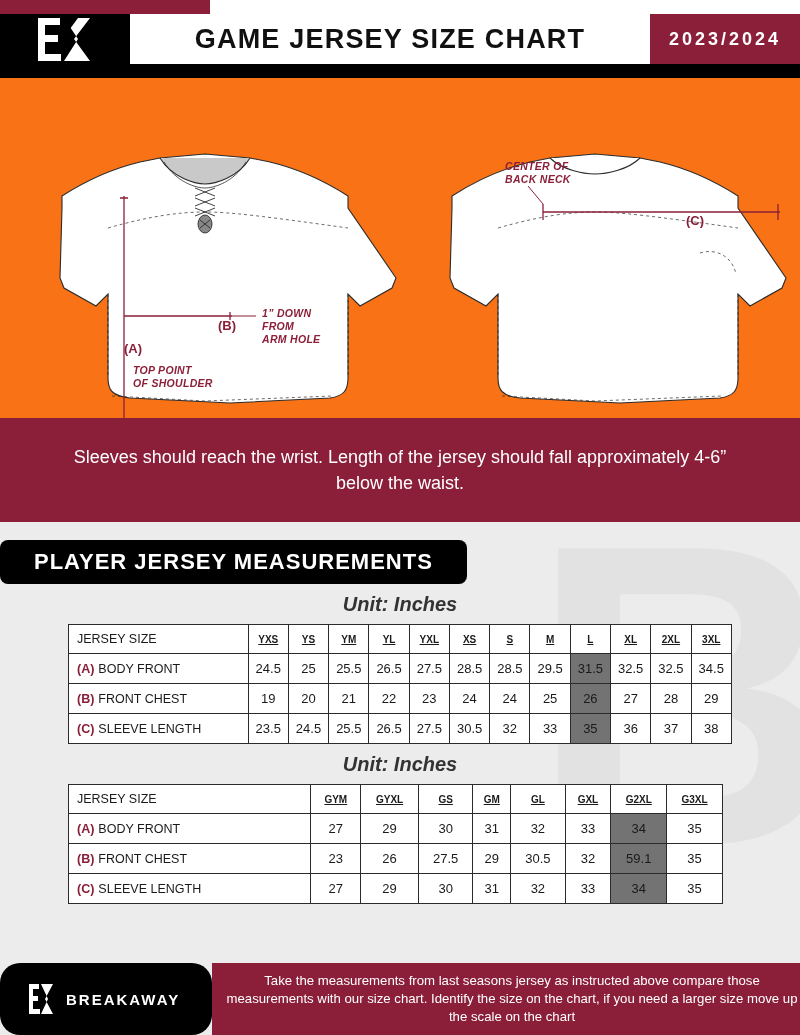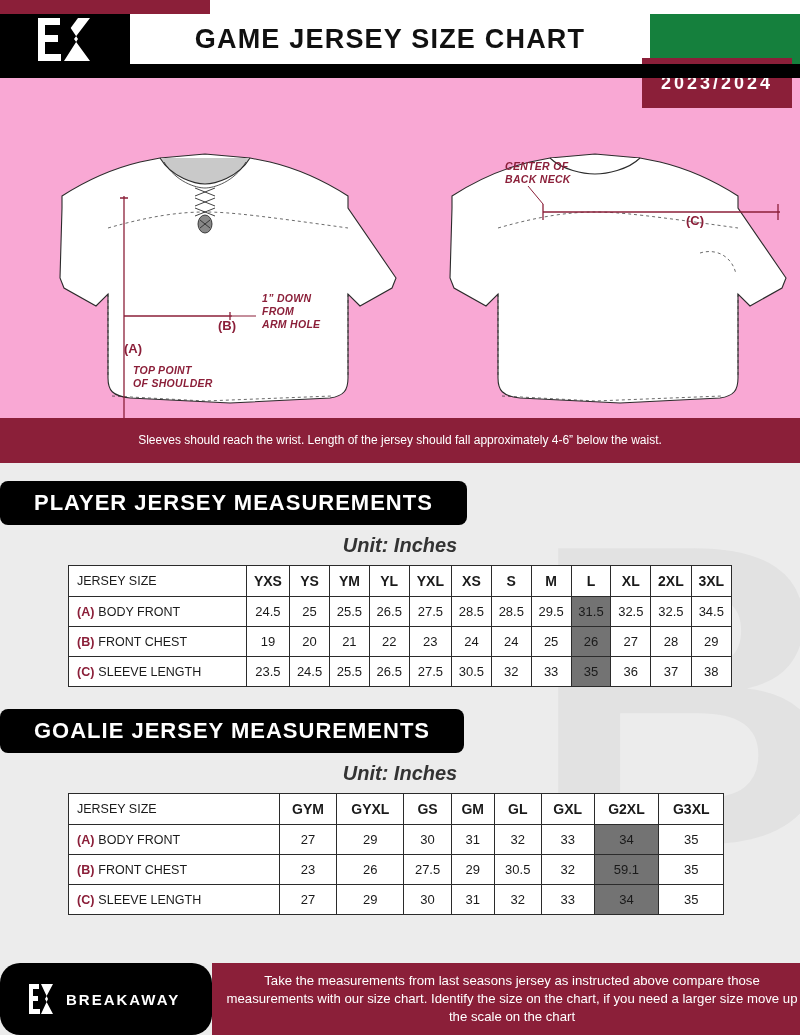--- a/index.html
+++ b/index.html
@@ -24,71 +24,71 @@
   .hdr-left{
     position:absolute;left:0;top:0;width:130px;height:78px;background:#000;
   }
   .hdr-maroon{
     position:absolute;left:0;top:0;width:210px;height:14px;background:#8b1f39;
   }
   .logo-b{
     position:absolute;left:34px;top:14px;width:60px;height:52px;
   }
   .hdr-title-wrap{
-    position:absolute;left:130px;top:14px;right:0;height:50px;background:#15803d;
+    position:absolute;left:130px;top:14px;right:0;height:50px;background:#d946ef;
   }
   .hdr-title{
     position:absolute;left:0;top:0;height:50px;right:150px;background:#fff;
     display:flex;align-items:center;justify-content:center;
   }
   .hdr-title span{
     font-size:27px;font-weight:bold;letter-spacing:1.2px;color:#111;
   }
   .hdr-year{
-    position:absolute;right:8px;top:0;width:150px;height:50px;background:#8b1f39;
-    display:flex;align-items:center;justify-content:center;margin-top:44px;
+    position:absolute;right:0;top:0;width:150px;height:50px;background:#8b1f39;
+    display:flex;align-items:center;justify-content:center;
   }
   .hdr-year span{
     color:#fff;font-size:18px;font-weight:bold;letter-spacing:3px;
   }
   .hdr-bottom-black{
     position:absolute;left:130px;top:64px;right:0;height:14px;background:#000;
   }
 
   
-  .illus{position:relative;height:340px;background:#f9a8d4;z-index:2;}
+  .illus{position:relative;height:340px;background:#f97316;z-index:2;}
   .illus svg{position:absolute;left:0;top:0;}
   .lbl{position:absolute;font-style:italic;font-weight:bold;font-size:10.5px;color:#8b1f39;line-height:1.25;letter-spacing:.3px;}
   .tag{position:absolute;font-weight:bold;font-size:13px;color:#8b1f39;}
 
   
   .note{
     position:relative;background:#8b1f39;color:#fff;z-index:3;
-    padding:14px 60px;text-align:center;font-size:12px;line-height:1.45;
+    padding:26px 60px;text-align:center;font-size:18px;line-height:1.45;
   }
 
   
   .sec-wrap{position:relative;z-index:2;padding-top:18px;}
   .pill{
     display:inline-block;background:#000;color:#fff;border-radius:8px;
     padding:9px 34px;font-size:22px;font-weight:bold;letter-spacing:1px;
   }
   .unit{
     text-align:center;font-style:italic;font-weight:bold;font-size:20px;color:#333;
     margin:9px 0 8px;position:relative;z-index:2;
   }
 
   
   .tbl-wrap{position:relative;z-index:2;padding:0 68px;}
   table{border-collapse:collapse;width:100%;background:transparent;}
   td,th{border:1px solid #2b2b2b;font-size:13px;color:#1a1a1a;text-align:center;padding:7px 2px;background:#fff;}
   th{font-weight:normal;}
   .rowlabel{text-align:left;padding-left:8px;font-size:12.5px;white-space:nowrap;}
   .rowlabel .key{color:#8b1f39;font-weight:bold;margin-right:4px;}
-  .hdr-cell{font-weight:bold;font-size:14px;}
+  .hdr-cell{font-weight:bold;font-size:10px;text-decoration:underline;}
   .hdr-first{font-size:12.5px;font-weight:normal;}
   .hl{background:#737373;}
   .blank{border:none;background:transparent;}
 
   
   .footer{position:absolute;left:0;bottom:0;width:800px;height:72px;z-index:4;}
   .footer-left{position:absolute;left:0;top:0;width:212px;height:72px;background:#000;display:flex;align-items:center;border-radius:20px;}
   .footer-logo{width:26px;height:34px;margin-left:28px;}
   .footer-brand{color:#fff;font-size:15px;letter-spacing:2px;margin-left:12px;font-weight:bold;}
   .footer-right{position:absolute;left:212px;top:0;right:0;height:72px;background:#8b1f39;color:#fff;
@@ -180,21 +180,21 @@
         <path d="M543,126 L543,142"></path>
         <path d="M543,134 L780,134"></path>
         <path d="M778,126 L778,142"></path>
       </g>
       <g stroke="#8b1f39" stroke-width="1" fill="none">
         <path d="M528,108 L543,126"></path>
       </g>
     </svg>
 
     <div class="lbl" style="left:505px;top:82px;">CENTER OF<br>BACK NECK</div>
-    <div class="lbl" style="left:262px;top:214px;">1” DOWN<br>FROM<br>ARM HOLE</div>
+    <div class="lbl" style="left:262px;top:229px;">1” DOWN<br>FROM<br>ARM HOLE</div>
     <div class="lbl" style="left:133px;top:286px;">TOP POINT<br>OF SHOULDER</div>
     <div class="tag" style="left:124px;top:263px;">(A)</div>
     <div class="tag" style="left:218px;top:240px;">(B)</div>
     <div class="tag" style="left:686px;top:135px;">(C)</div>
   </div>
 
   <div class="note">
     <span>Sleeves should reach the wrist. Length of the jersey should fall approximately 4-6” below the waist.</span>
   </div>
 
@@ -271,23 +271,20 @@
           <td>33</td>
           <td class="hl">35</td>
           <td>36</td>
           <td>37</td>
           <td>38</td>
         </tr>
       </tbody>
     </table>
   </div>
 
-  <div class="sec-wrap" style="padding-top:22px;">
-    <div class="pill">GOALIE JERSEY MEASUREMENTS</div>
-  </div>
   <div class="unit">Unit: Inches</div>
 
   <div class="tbl-wrap">
     <table>
       <thead>
         <tr>
           <th class="hdr-first rowlabel">JERSEY SIZE</th>
           <th class="hdr-cell">GYM</th>
           <th class="hdr-cell">GYXL</th>
           <th class="hdr-cell">GS</th>

